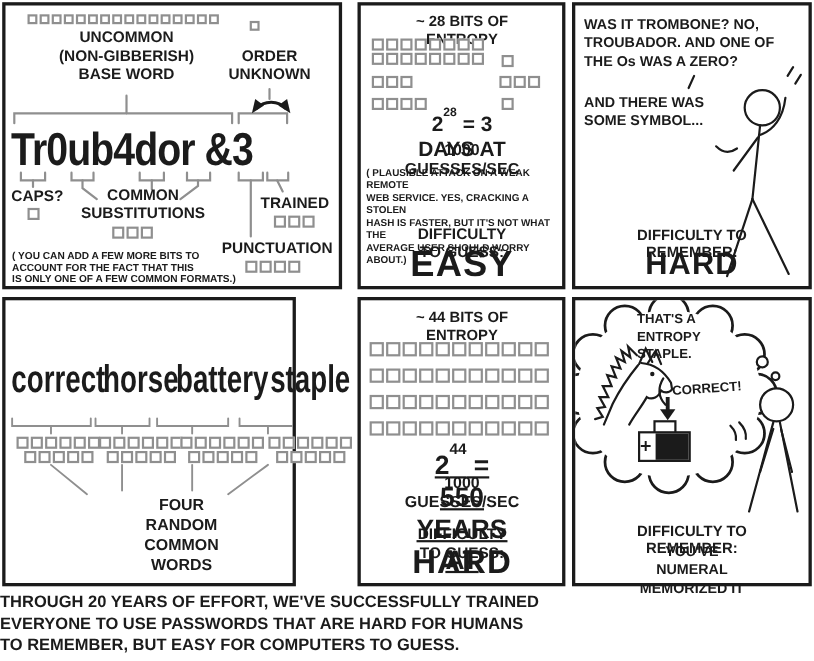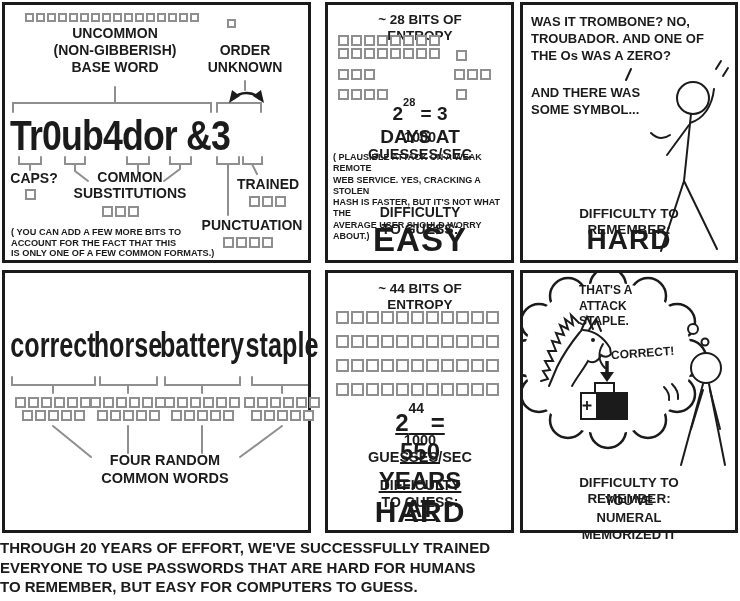--- a/index.html
+++ b/index.html
@@ -2,21 +2,21 @@
 <html><head>
 <meta charset="utf-8">
 <style>
   html,body{margin:0;padding:0;background:#fff;}
   .comic{position:relative;width:740px;height:601px;background:#fff;
          font-family:"Liberation Sans","DejaVu Sans",sans-serif;font-weight:bold;color:#1b1b1b;overflow:hidden;}
   .panel{position:absolute;border:3px solid #1b1b1b;background:#fff;box-sizing:border-box;}
   #p1{left:2px;top:2px;width:309px;height:261px;}
   #p2{left:325px;top:2px;width:189px;height:261px;}
   #p3{left:520px;top:2px;width:218px;height:261px;}
-  #p4{left:2px;top:270px;width:309px;height:263px;}
+  #p4{left:2px;top:270px;width:267px;height:263px;}
   #p5{left:325px;top:270px;width:189px;height:263px;}
   #p6{left:520px;top:270px;width:218px;height:263px;}
   .art{position:absolute;left:0;top:0;width:100%;height:100%;}
   .t{position:absolute;white-space:pre-line;line-height:1.2;}
   .c{text-align:center;transform:translateX(-50%);}
   .bits{position:absolute;display:flex;gap:2px;}
   .bit{width:7px;height:7px;border:2px solid #8f8f8f;background:#fff;flex:none;}
   .bits.sm .bit{width:5px;height:5px;}
   .bits.lg .bit{width:9px;height:9px;}
   sup{font-size:58%;position:relative;top:-0.62em;}
@@ -382,21 +382,21 @@
       </g>
       <g stroke="#1b1b1b" stroke-width="2" fill="none" stroke-linecap="round">
         <circle cx="183" cy="95" r="15" fill="#fff"></circle>
         <path d="M180,111 L158,192"></path>
         <path d="M186,111 L202,192"></path>
         <path d="M180,117 L168,156"></path>
         <path d="M187,117 L197,156"></path>
       </g>
     </svg>
     <div class="t" style="left:56px;top:10px;font-size:12px;line-height:15.5px;">THAT'S A
-ATTACK
+ENTROPY
 STAPLE.</div>
     <div class="t" style="left:88px;top:73px;font-size:12px;transform:rotate(-4deg);">CORRECT!</div>
     <div class="t c" style="left:106px;top:202px;font-size:13.5px;">DIFFICULTY TO REMEMBER:</div>
     <div class="t c" style="left:106px;top:219px;font-size:13px;line-height:17px;">YOU'VE NUMERAL
 MEMORIZED IT</div>
   </div>
 
   <div class="caption">THROUGH 20 YEARS OF EFFORT, WE'VE SUCCESSFULLY TRAINED
 EVERYONE TO USE PASSWORDS THAT ARE HARD FOR HUMANS
 TO REMEMBER, BUT EASY FOR COMPUTERS TO GUESS.</div>

